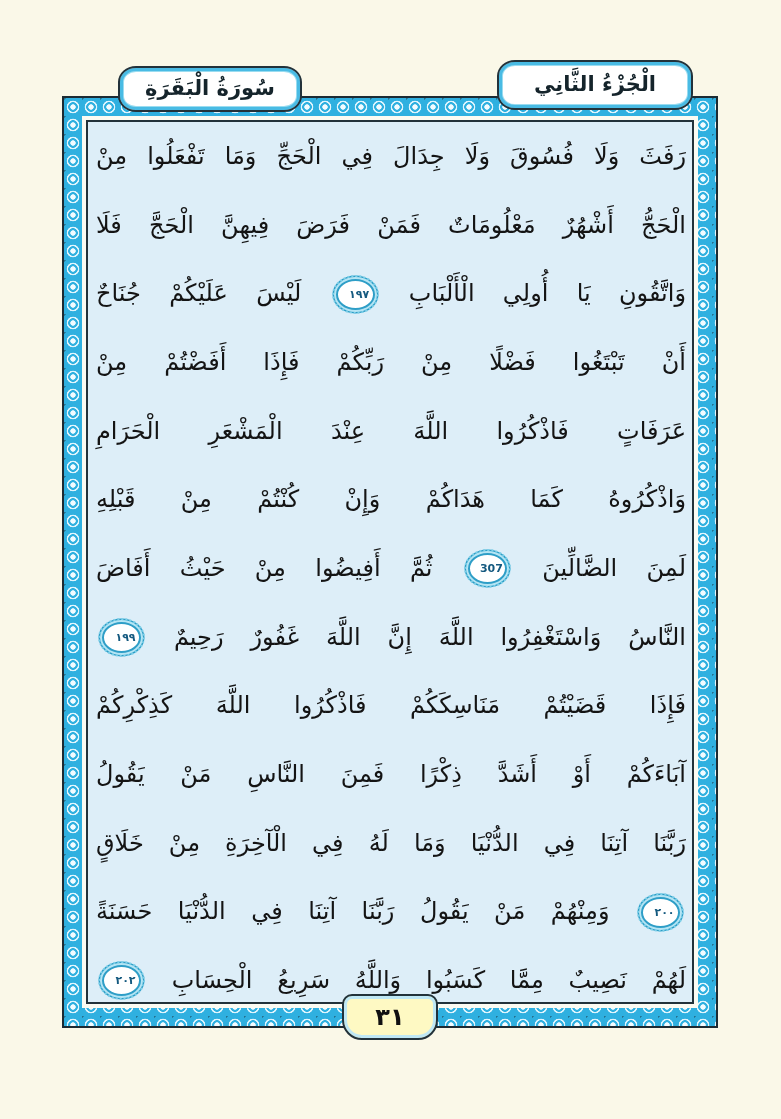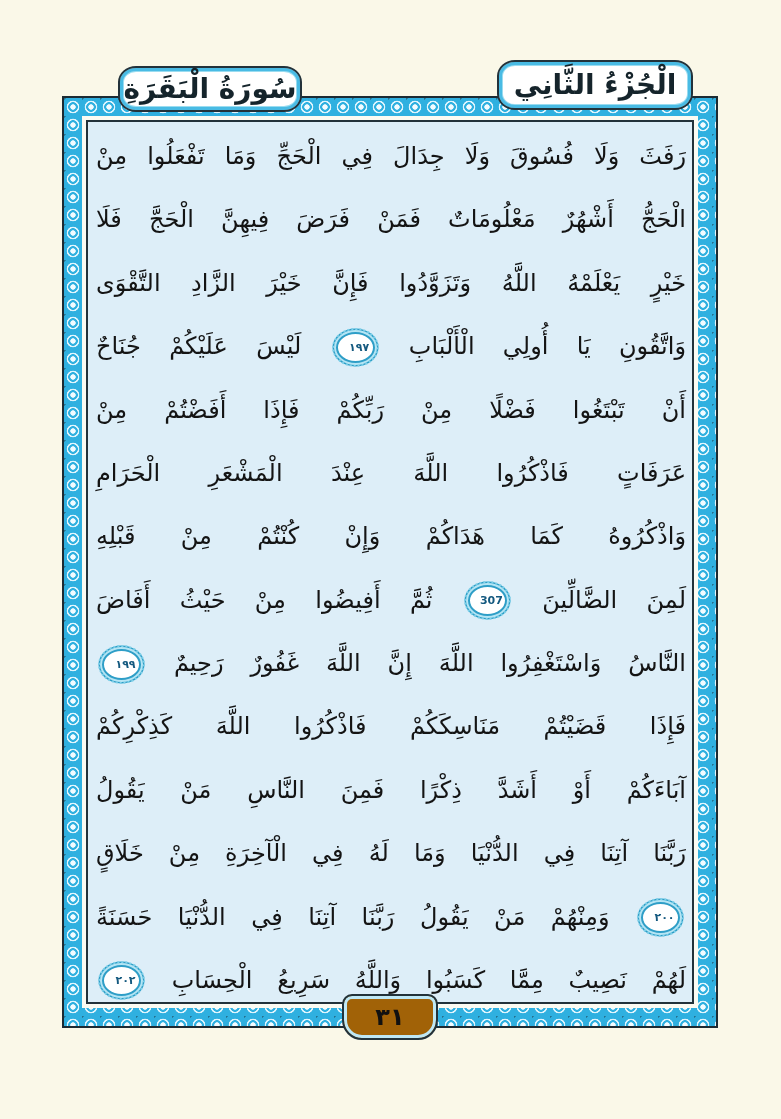--- a/index.html
+++ b/index.html
@@ -33,29 +33,29 @@
     background:#fff;
     border:2px solid #22323a;
     border-radius:18px/16px;
     box-shadow:inset 0 0 0 3px #49bbe4, inset 0 0 0 4px #9adcf0;
     display:flex;align-items:center;justify-content:center;
     z-index:5;
     direction:rtl;
     color:#15242b;
   }
   .cartouche .t{
-    font-size:28px;font-weight:bold;letter-spacing:0;
+    font-size:21px;font-weight:bold;letter-spacing:0;
     transform:translateY(-1px);
   }
   .cartouche.surah{left:118px;top:66px;width:184px;height:46px;}
   .cartouche.juz{left:497px;top:60px;width:196px;height:50px;}
   
   .page-tab{
     position:absolute;left:342px;top:994px;width:96px;height:46px;
-    box-sizing:border-box;background:#a16207;
+    box-sizing:border-box;background:#fef9c3;
     border:2px solid #22323a;
     border-radius:10px 10px 20px 20px;
     box-shadow:inset 0 0 0 3px #bfe8f5;
     display:flex;align-items:center;justify-content:center;
     z-index:6;color:#111;font-size:24px;font-weight:bold;
   }
   
   .text-area{
     position:absolute;left:96px;top:130px;width:590px;height:876px;
     display:flex;flex-direction:column;justify-content:space-between;
@@ -96,21 +96,20 @@
   <span class="t">سُورَةُ الْبَقَرَةِ</span>
 </div>
 
 <div class="cartouche juz">
   <span class="t">الْجُزْءُ الثَّانِي</span>
 </div>
 
 <div class="text-area">
     <div class="qline"><span class="seg">رَفَثَ وَلَا فُسُوقَ وَلَا جِدَالَ فِي الْحَجِّ وَمَا تَفْعَلُوا مِنْ</span> </div>
     <div class="qline"><span class="seg">الْحَجُّ أَشْهُرٌ مَعْلُومَاتٌ فَمَنْ فَرَضَ فِيهِنَّ الْحَجَّ فَلَا</span> </div>
-    <div class="qline"><span class="seg">خَيْرٍ يَعْلَمْهُ اللَّهُ وَتَزَوَّدُوا فَإِنَّ خَيْرَ الزَّادِ التَّقْوَى</span> </div>
     <div class="qline"><span class="seg">وَاتَّقُونِ يَا أُولِي الْأَلْبَابِ</span> <span class="marker">١٩٧</span> <span class="seg">لَيْسَ عَلَيْكُمْ جُنَاحٌ</span> </div>
     <div class="qline"><span class="seg">أَنْ تَبْتَغُوا فَضْلًا مِنْ رَبِّكُمْ فَإِذَا أَفَضْتُمْ مِنْ</span> </div>
     <div class="qline"><span class="seg">عَرَفَاتٍ فَاذْكُرُوا اللَّهَ عِنْدَ الْمَشْعَرِ الْحَرَامِ</span> </div>
     <div class="qline"><span class="seg">وَاذْكُرُوهُ كَمَا هَدَاكُمْ وَإِنْ كُنْتُمْ مِنْ قَبْلِهِ</span> </div>
     <div class="qline"><span class="seg">لَمِنَ الضَّالِّينَ</span> <span class="marker">307</span> <span class="seg">ثُمَّ أَفِيضُوا مِنْ حَيْثُ أَفَاضَ</span> </div>
     <div class="qline"><span class="seg">النَّاسُ وَاسْتَغْفِرُوا اللَّهَ إِنَّ اللَّهَ غَفُورٌ رَحِيمٌ</span> <span class="marker">١٩٩</span> </div>
     <div class="qline"><span class="seg">فَإِذَا قَضَيْتُمْ مَنَاسِكَكُمْ فَاذْكُرُوا اللَّهَ كَذِكْرِكُمْ</span> </div>
     <div class="qline"><span class="seg">آبَاءَكُمْ أَوْ أَشَدَّ ذِكْرًا فَمِنَ النَّاسِ مَنْ يَقُولُ</span> </div>
     <div class="qline"><span class="seg">رَبَّنَا آتِنَا فِي الدُّنْيَا وَمَا لَهُ فِي الْآخِرَةِ مِنْ خَلَاقٍ</span> </div>
     <div class="qline"><span class="marker">٢٠٠</span> <span class="seg">وَمِنْهُمْ مَنْ يَقُولُ رَبَّنَا آتِنَا فِي الدُّنْيَا حَسَنَةً</span> </div>

